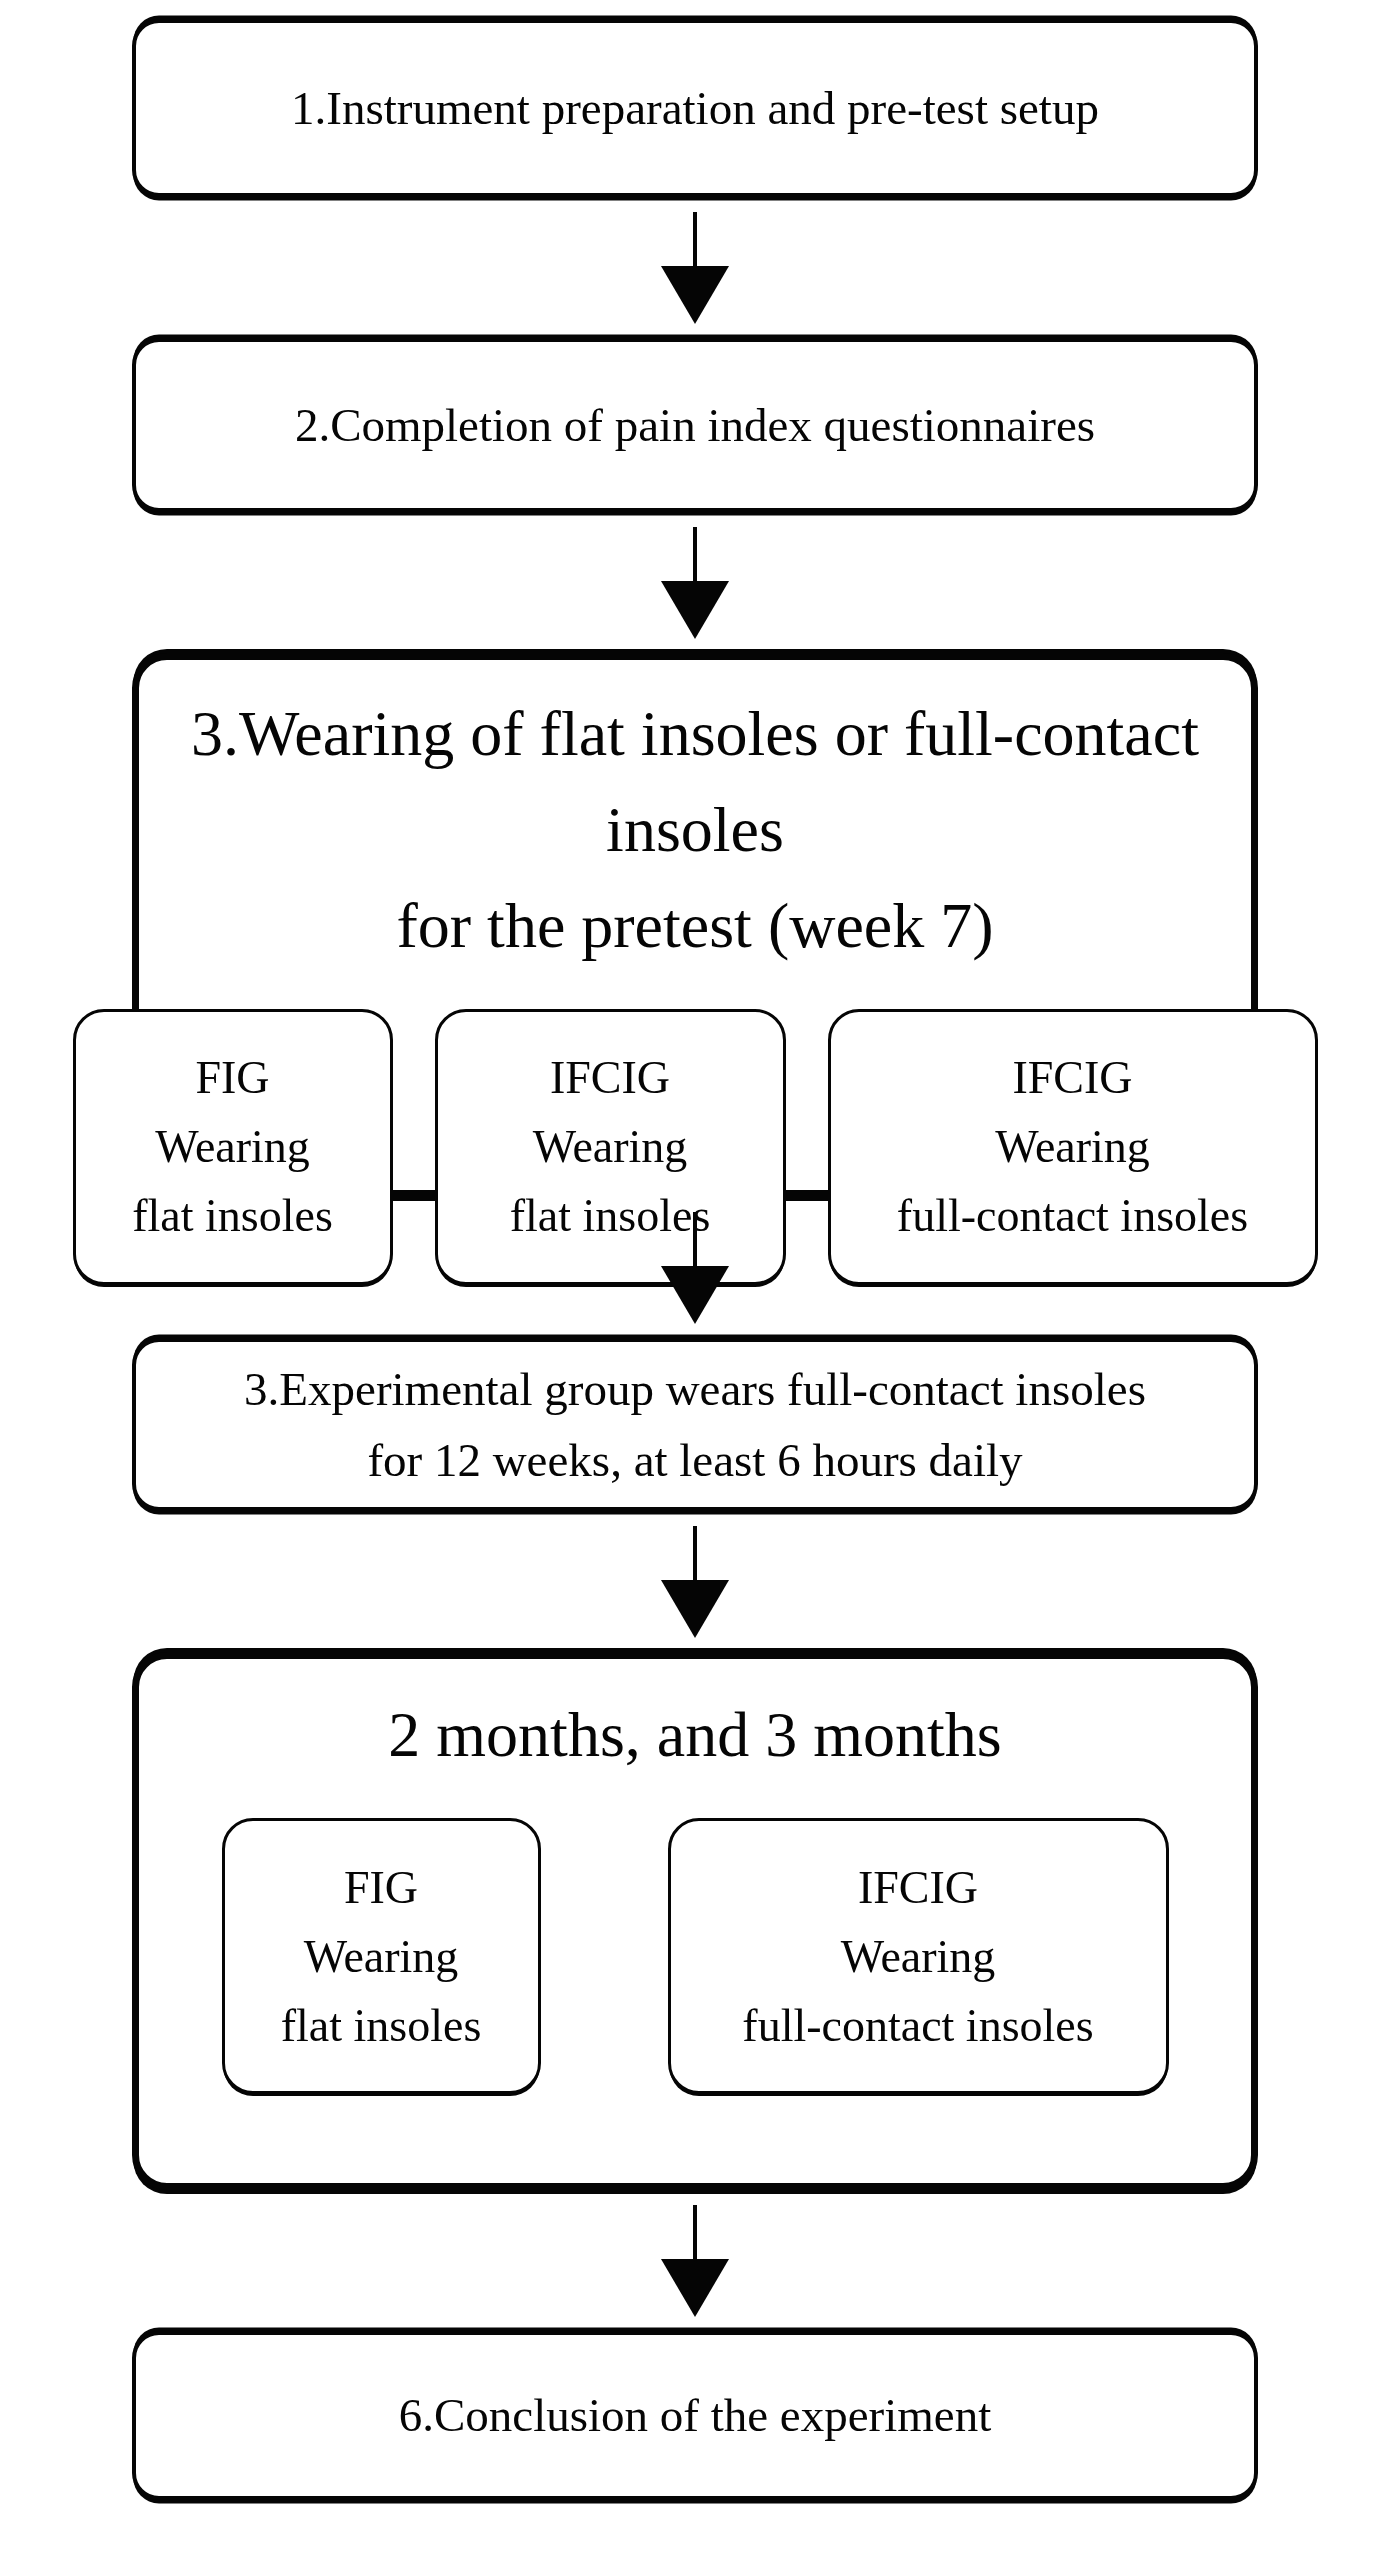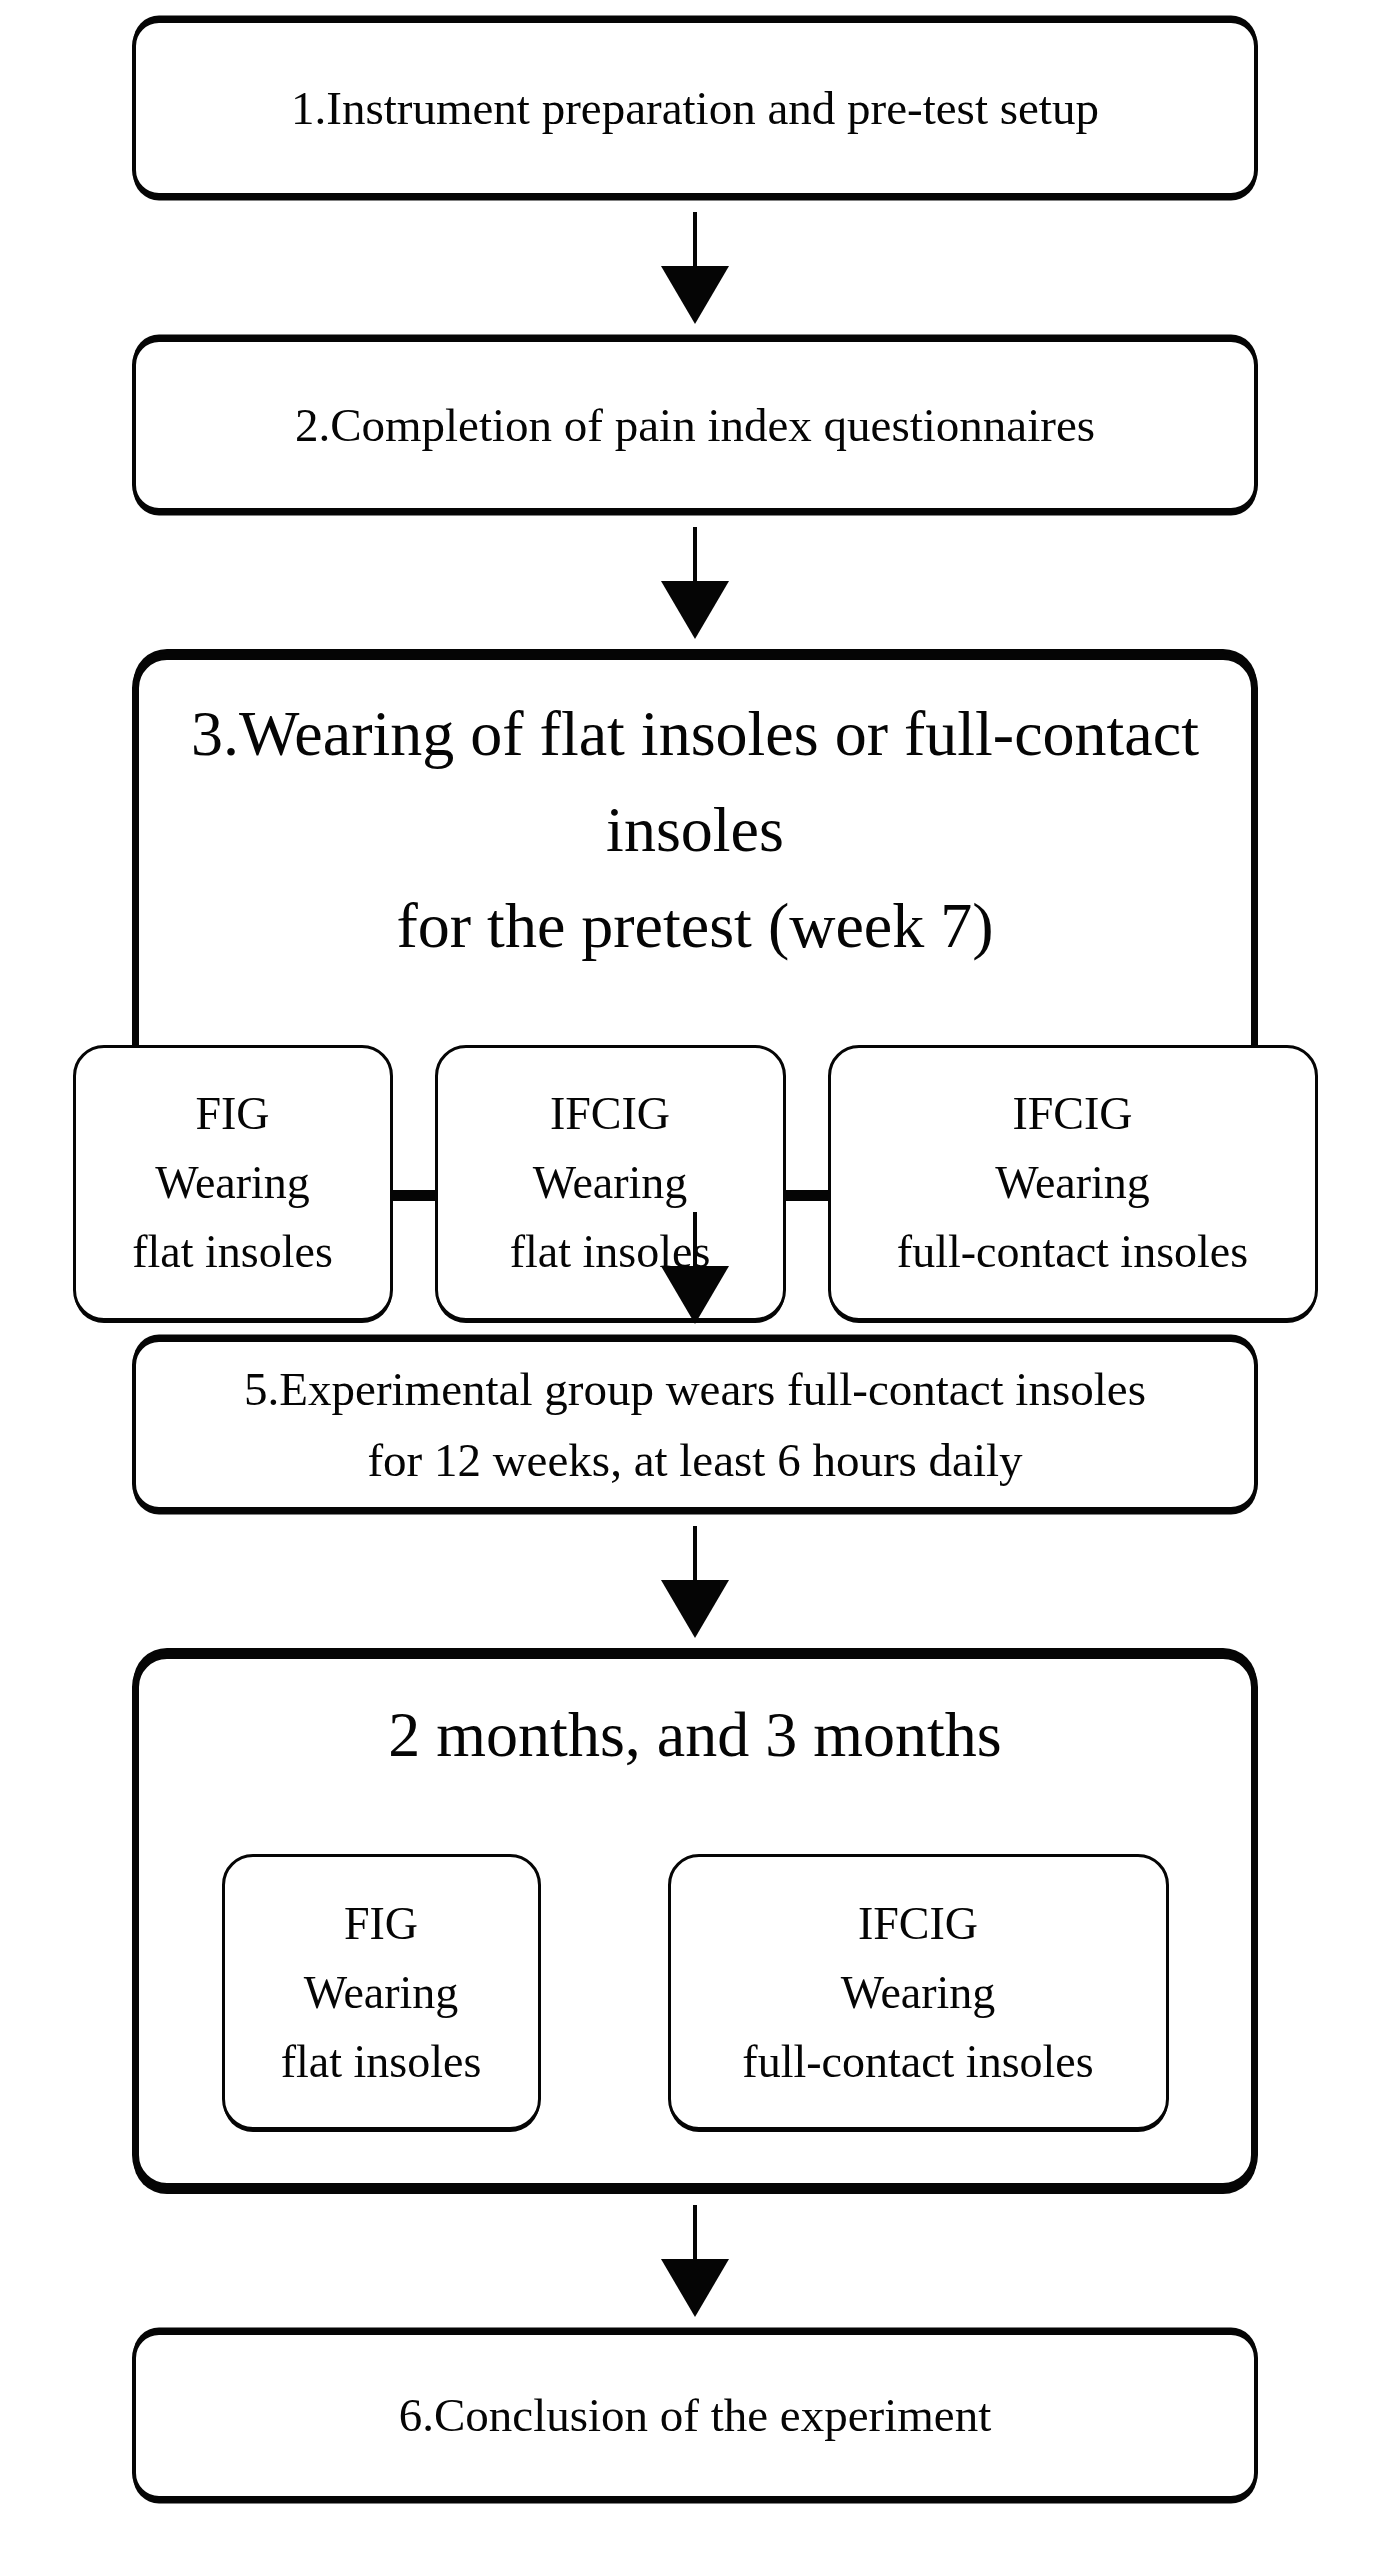--- a/index.html
+++ b/index.html
@@ -61,21 +61,20 @@
     background: #ffffff;
     display: flex;
     flex-direction: column;
     justify-content: center;
     align-items: center;
     text-align: center;
     font-size: 46px;
     line-height: 1.5;
     box-shadow: 0 3.4px 0 -1.3px #050505;
     flex: 0 0 auto;
-    margin-top: 36px;
   }
   .w-fig3  { width: 320px; }
   .w-ifcig3 { width: 351px; }
   .w-ifcigfc3 { width: 490px; }
   .w-fig5  { width: 319px; }
   .w-ifcigfc5 { width: 501px; }
   .arrow {
     flex: 1 1 auto;
     display: flex;
     flex-direction: column;
@@ -136,21 +135,21 @@
       </div>
     </div>
   </div>
 
   <div class="arrow">
     <div class="stem"></div>
     <div class="head"></div>
   </div>
 
   <div class="box b4">
-    <div>5.Experimental group wears full-contact insoles</div>
+    <div>3.Experimental group wears full-contact insoles</div>
     <div>for 12 weeks, at least 6 hours daily</div>
   </div>
 
   <div class="arrow">
     <div class="stem"></div>
     <div class="head"></div>
   </div>
 
   <div class="box bold b5">
     <div class="title">

